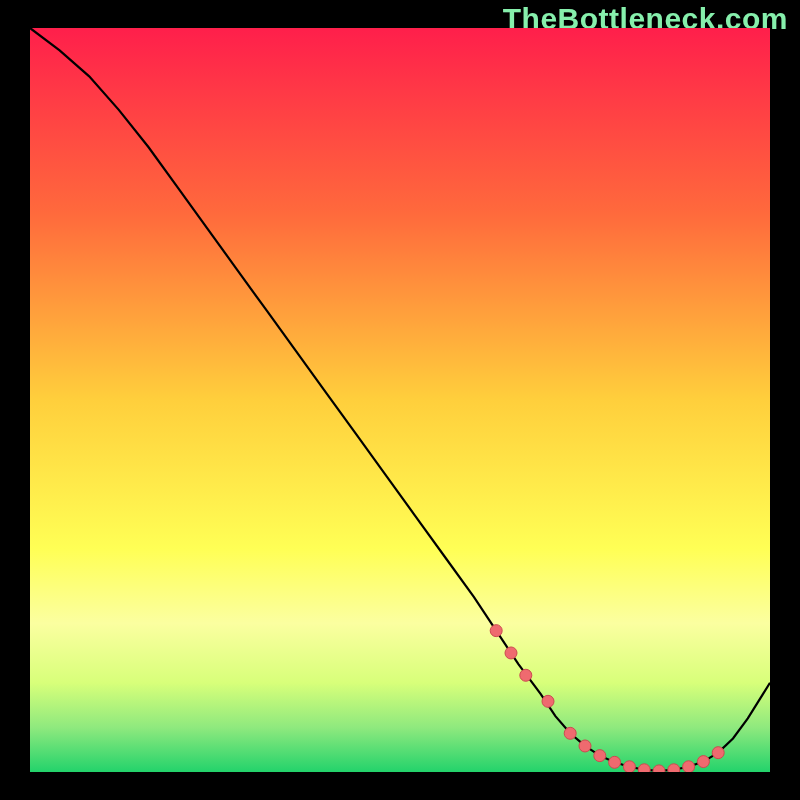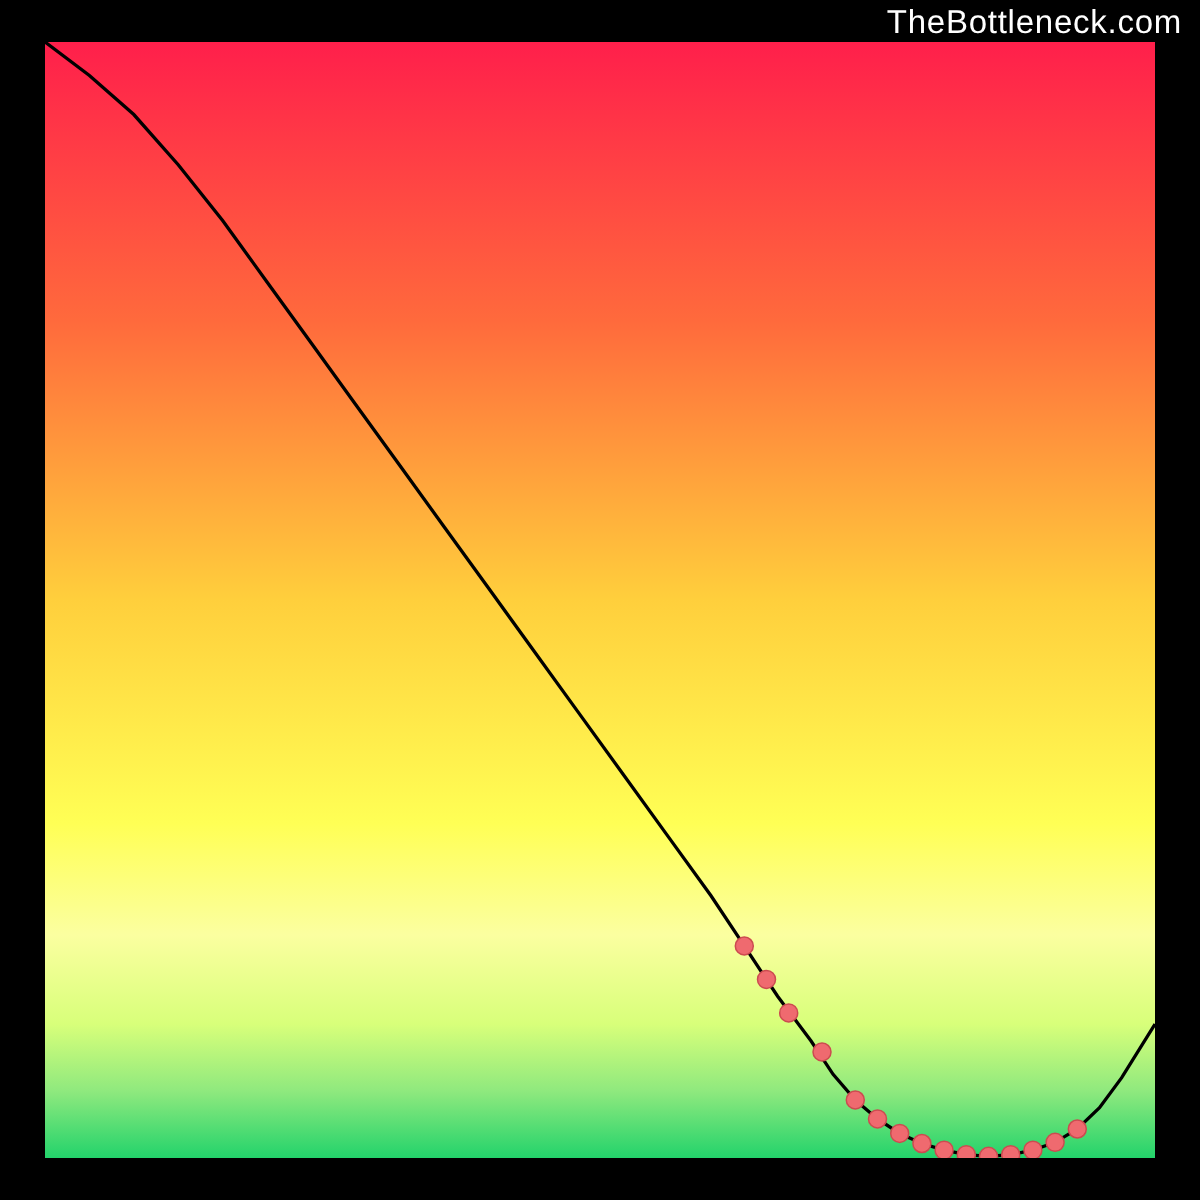--- a/index.html
+++ b/index.html
@@ -16,23 +16,23 @@
     top: 0;
     left: 0;
     width: 800px;
     height: 800px;
     background: #000000;
   }
   .watermark {
     position: absolute;
     top: 2px;
     right: 12px;
-    color: #ffffff;
-    font-size: 22px;
-    font-weight: 400;
+    color: #86efac;
+    font-size: 30px;
+    font-weight: 700;
     letter-spacing: 0.5px;
     font-family: Arial, Helvetica, sans-serif;
   }
   .plot {
     position: absolute;
     
     left: 30px;
     top: 28px;
     width: 740px;
     height: 744px;

